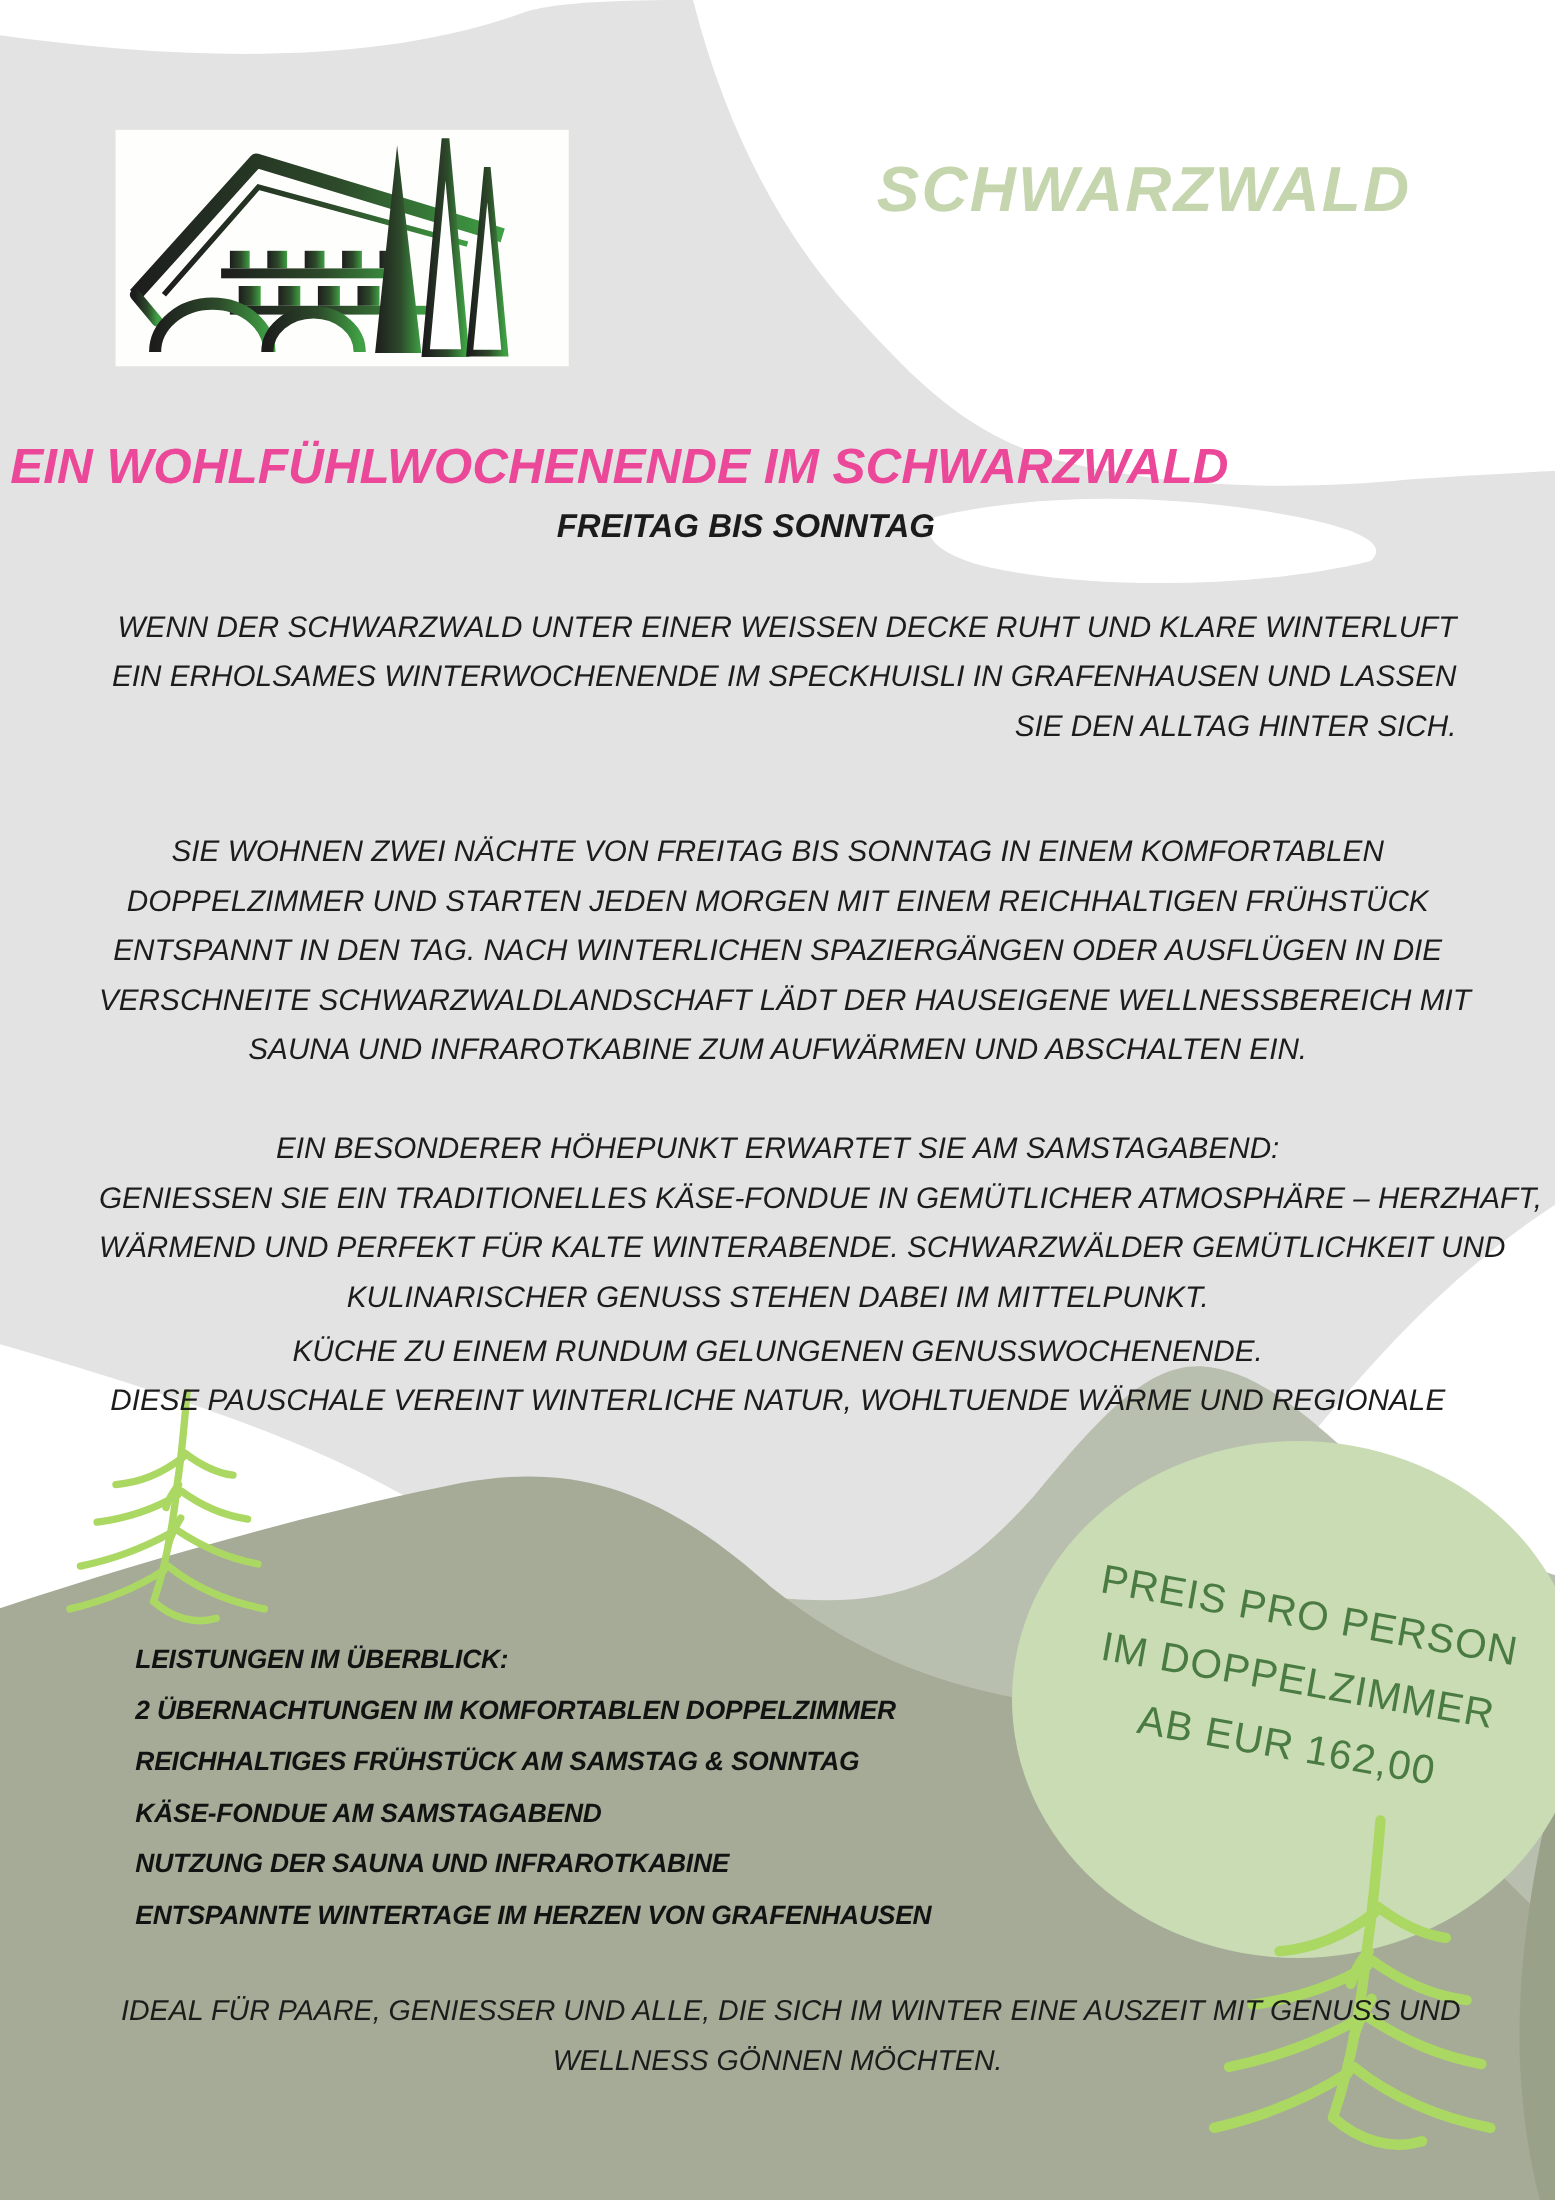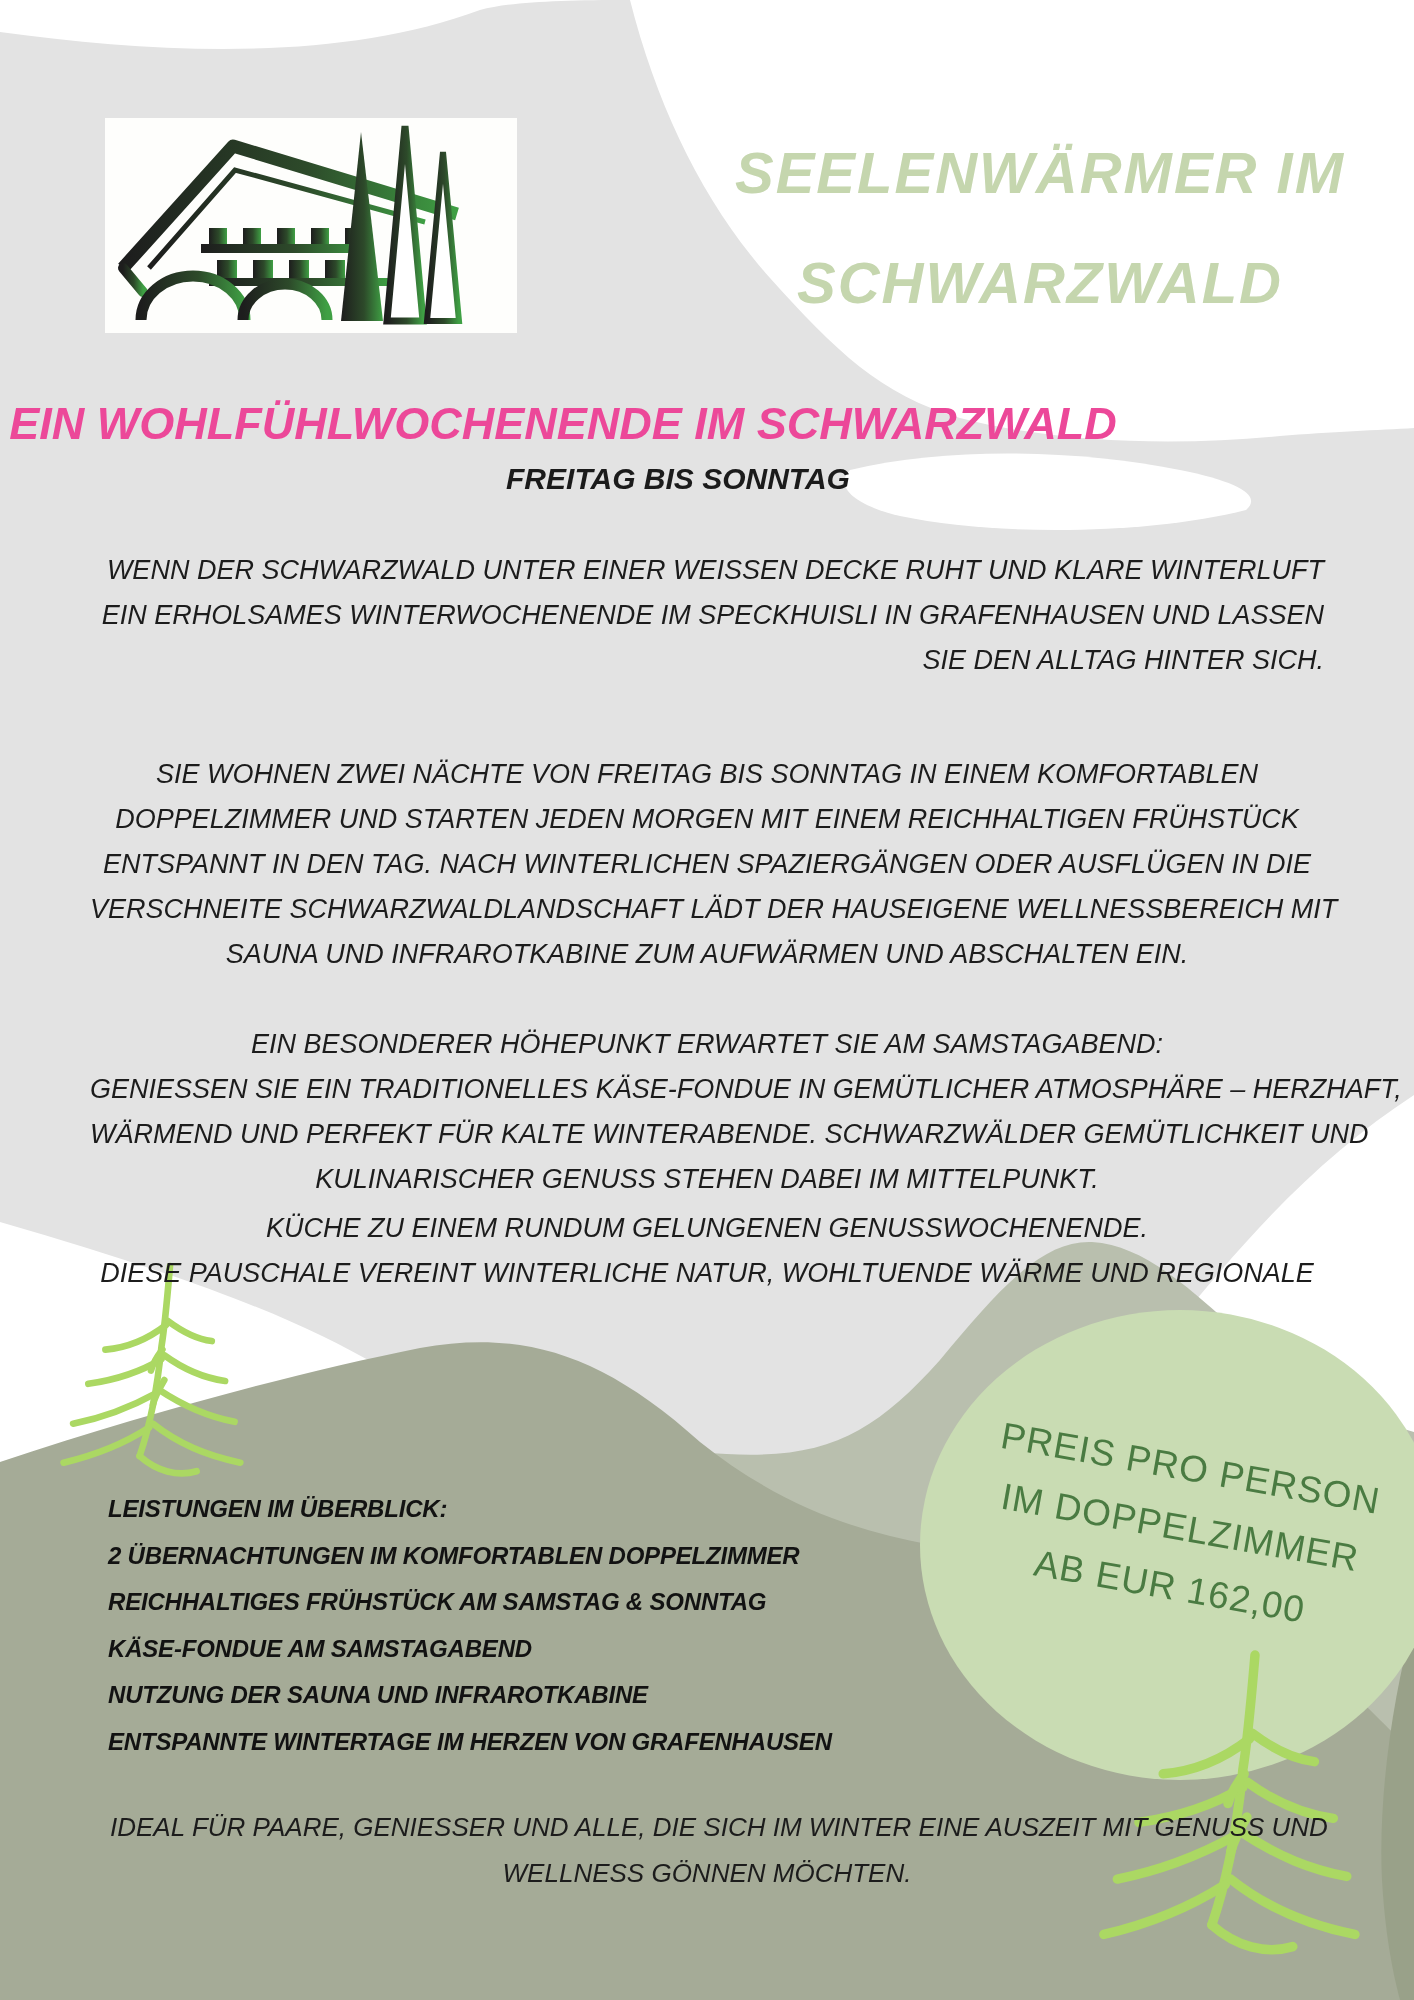--- a/index.html
+++ b/index.html
@@ -35,21 +35,21 @@
   .para div{white-space:nowrap;}
   #para-1{top:548px;text-align:right;}
   #para-2{top:752px;}
   #para-3{top:1002px;margin-top:20px;}
   #para-4{top:1206px;}
   .services{
     position:absolute;left:108px;top:1486px;width:900px;
     font-size:24px;font-weight:bold;font-style:italic;color:#121212;
     line-height:46.5px;letter-spacing:-0.2px;
   }
-  .services div{white-space:nowrap;}
+  .services div{white-space:nowrap;margin-left:15px;}
   .footer-note{
     position:absolute;left:110px;right:110px;top:1804px;text-align:center;
     font-size:26px;font-style:italic;color:#1c1c1c;line-height:46px;
   }
   .footer-note div{white-space:nowrap;}
   .price-badge-text{
     position:absolute;left:950px;top:1438px;width:460px;
     text-align:center;
     font-size:37px;color:#4a7b42;line-height:60px;letter-spacing:1px;
     transform:rotate(10deg);transform-origin:50% 50%;
@@ -159,21 +159,20 @@
     <path d="M 138 202 A 42 36 0 0 1 222 202" fill="none" stroke="url(#lg)" stroke-width="11"></path>
     <path d="M 14 205 L 366 205" stroke="url(#lg)" stroke-width="7"></path>
 
     <path d="M 236 203 L 256 14 L 278 203 Z" fill="url(#lg)"></path>
     <path d="M 282 203 L 300 8 L 318 203 Z" fill="#ffffff" stroke="url(#lg)" stroke-width="7"></path>
     <path d="M 322 203 L 338 34 L 354 203 Z" fill="#ffffff" stroke="url(#lg)" stroke-width="6"></path>
   </svg>
 </div>
 
 <div class="brand-title">
-  <div>SEELENWÄRMER IM</div>
   <div>SCHWARZWALD</div>
 </div>
 
 <div class="main-heading">EIN WOHLFÜHLWOCHENENDE IM SCHWARZWALD</div>
 <div class="sub-heading">FREITAG BIS SONNTAG</div>
 
 <div class="para" id="para-1">
   <div>WENN DER SCHWARZWALD UNTER EINER WEISSEN DECKE RUHT UND KLARE WINTERLUFT</div>
   <div>EIN ERHOLSAMES WINTERWOCHENENDE IM SPECKHUISLI IN GRAFENHAUSEN UND LASSEN</div>
   <div>SIE DEN ALLTAG HINTER SICH.</div>

